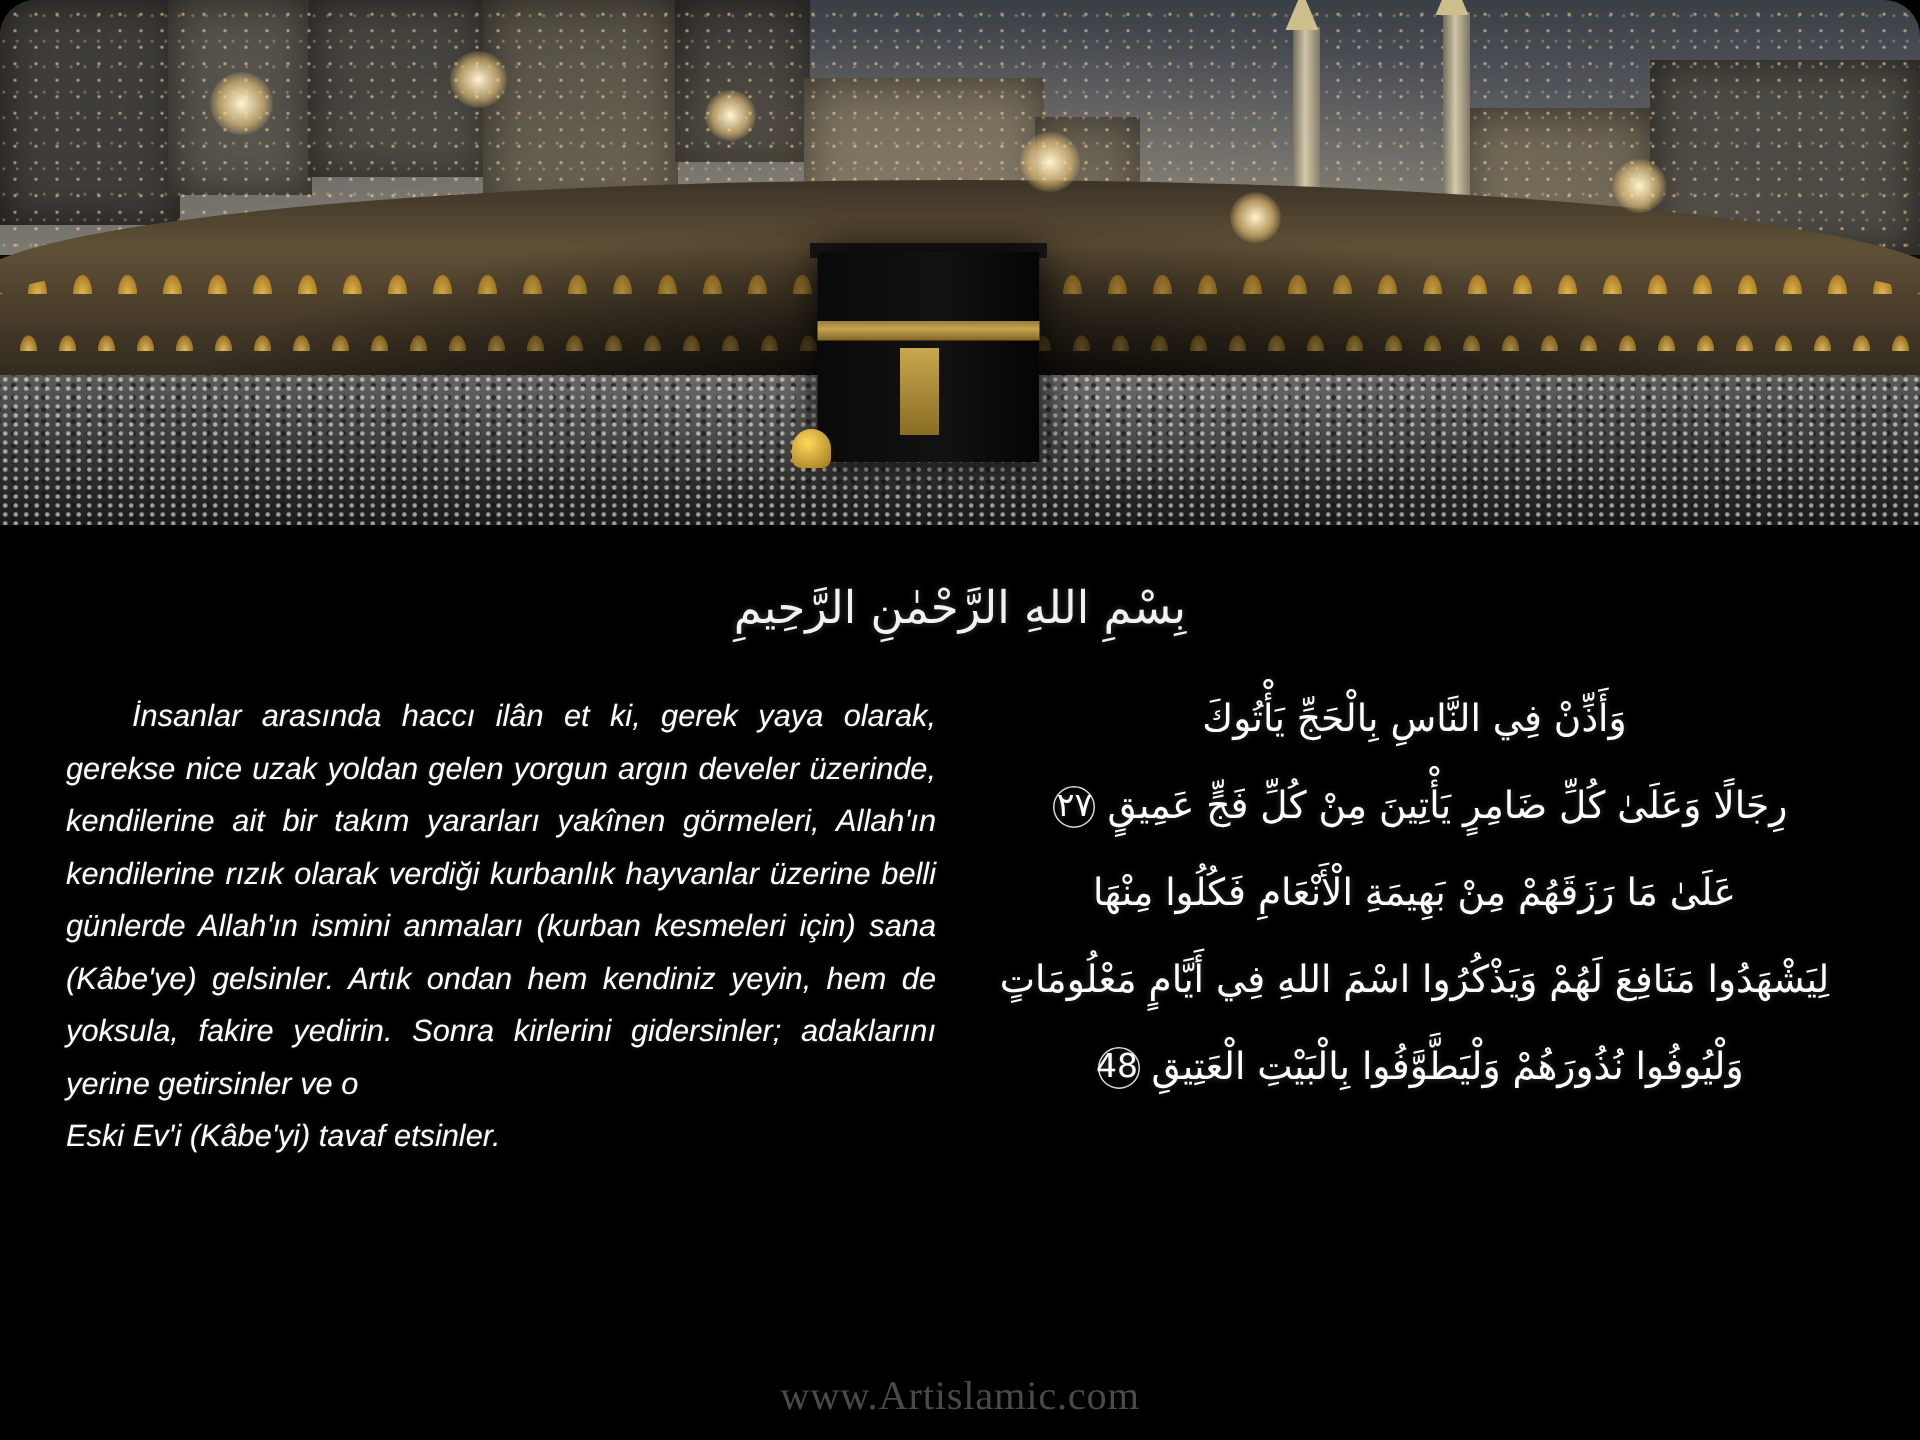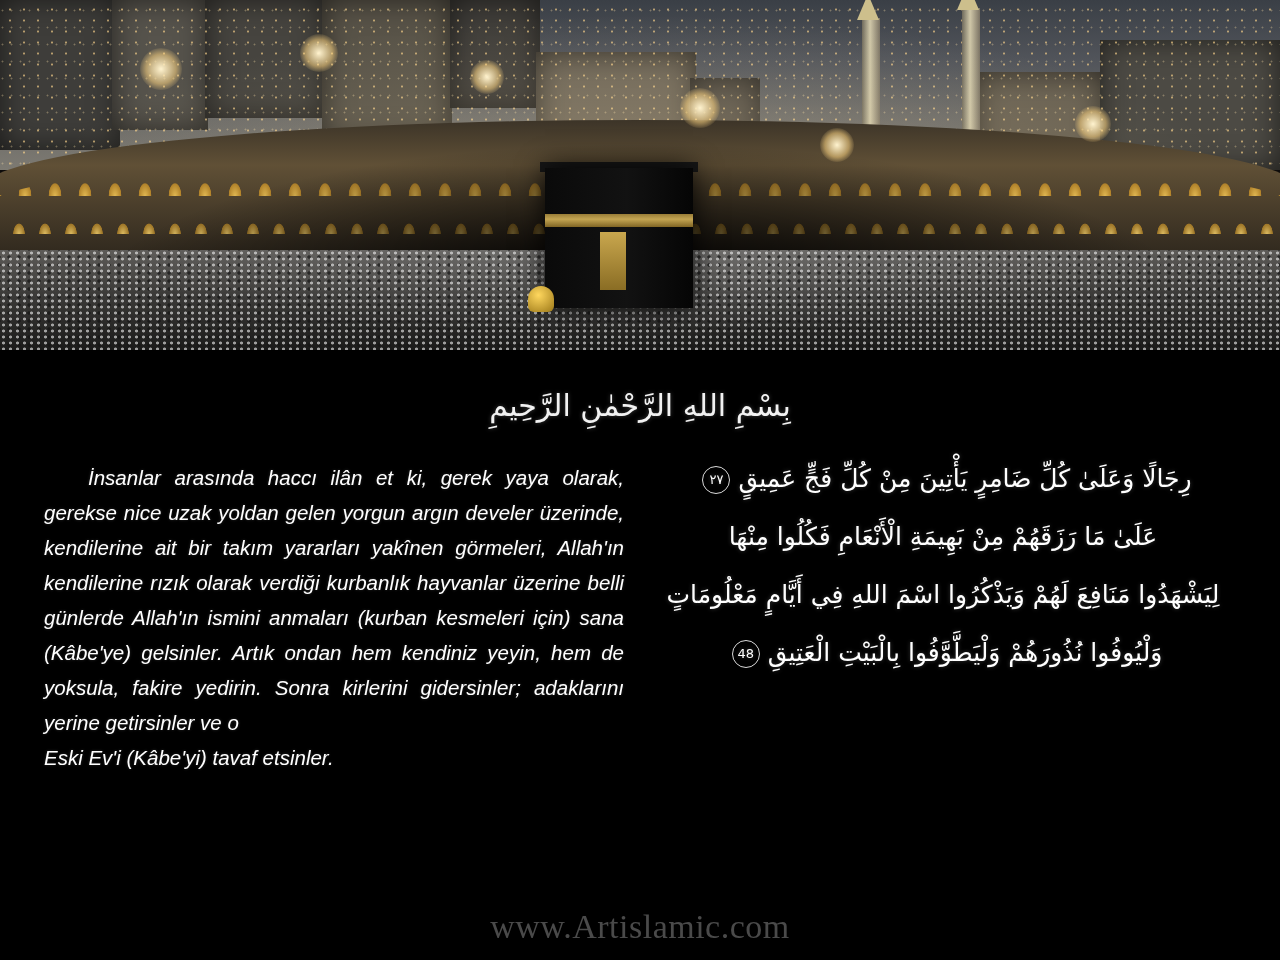--- a/index.html
+++ b/index.html
@@ -7,20 +7,21 @@
     padding: 0;
     background: #000;
   }
   #page {
     position: relative;
     width: 1280px;
     height: 960px;
     background: #000000;
     overflow: hidden;
     font-family: "Liberation Serif", serif;
+    border-radius: 24px;
   }
 
   
   #photo {
     position: absolute;
     left: 0;
     top: 0;
     width: 1280px;
     height: 350px;
     overflow: hidden;
@@ -249,38 +250,38 @@
     direction: rtl;
     text-align: center;
     font-family: "DejaVu Sans", sans-serif;
     font-size: 25px;
     line-height: 58px;
     text-shadow: 0 0 4px rgba(255,255,255,0.22);
   }
   #arabic .aline { display: block; white-space: nowrap; }
   .ayah-no {
     display: inline-block;
-    font-size: 13px;
+    font-size: 22px;
     border: 1px solid rgba(255,255,255,0.85);
     border-radius: 50%;
     width: 26px;
     height: 26px;
     line-height: 26px;
     text-align: center;
     margin: 0 8px;
     vertical-align: middle;
   }
   #watermark {
     position: absolute;
     left: 0;
     bottom: 14px;
     width: 1280px;
     text-align: center;
     color: #4a4a4a;
-    font-size: 34px;
+    font-size: 27px;
     font-family: "Liberation Serif", serif;
     letter-spacing: 0.5px;
   }
 </style>
 </head>
 <body>
 
 <div id="page">
 
   <div id="photo">
@@ -330,20 +331,21 @@
   <div id="content">
 
     <div id="basmala">بِسْمِ اللهِ الرَّحْمٰنِ الرَّحِيمِ</div>
 
     <div id="turkish">
       <span>İnsanlar arasında haccı ilân et ki, gerek yaya olarak, gerekse nice uzak yoldan gelen yorgun argın develer üzerinde, kendilerine ait bir takım yararları yakînen görmeleri, Allah'ın kendilerine rızık olarak verdiği kurbanlık hayvanlar üzerine belli günlerde Allah'ın ismini anmaları (kurban kesmeleri için) sana (Kâbe'ye) gelsinler. Artık ondan hem kendiniz yeyin, hem de yoksula, fakire yedirin. Sonra kirlerini gidersinler; adaklarını yerine getirsinler ve o</span>
       <span class="last-line">Eski Ev'i (Kâbe'yi) tavaf etsinler.</span>
     </div>
 
     <div id="arabic">
+      <span class="aline">وَأَذِّنْ فِي النَّاسِ بِالْحَجِّ يَأْتُوكَ</span>
       <span class="aline">
         <span>رِجَالًا وَعَلَىٰ كُلِّ ضَامِرٍ يَأْتِينَ مِنْ كُلِّ فَجٍّ عَمِيقٍ</span><span class="ayah-no">٢٧</span>
       </span>
       <span class="aline">عَلَىٰ مَا رَزَقَهُمْ مِنْ بَهِيمَةِ الْأَنْعَامِ فَكُلُوا مِنْهَا</span>
       <span class="aline">لِيَشْهَدُوا مَنَافِعَ لَهُمْ وَيَذْكُرُوا اسْمَ اللهِ فِي أَيَّامٍ مَعْلُومَاتٍ</span>
       <span class="aline">
         <span>وَلْيُوفُوا نُذُورَهُمْ وَلْيَطَّوَّفُوا بِالْبَيْتِ الْعَتِيقِ</span><span class="ayah-no">48</span>
       </span>
     </div>
 

